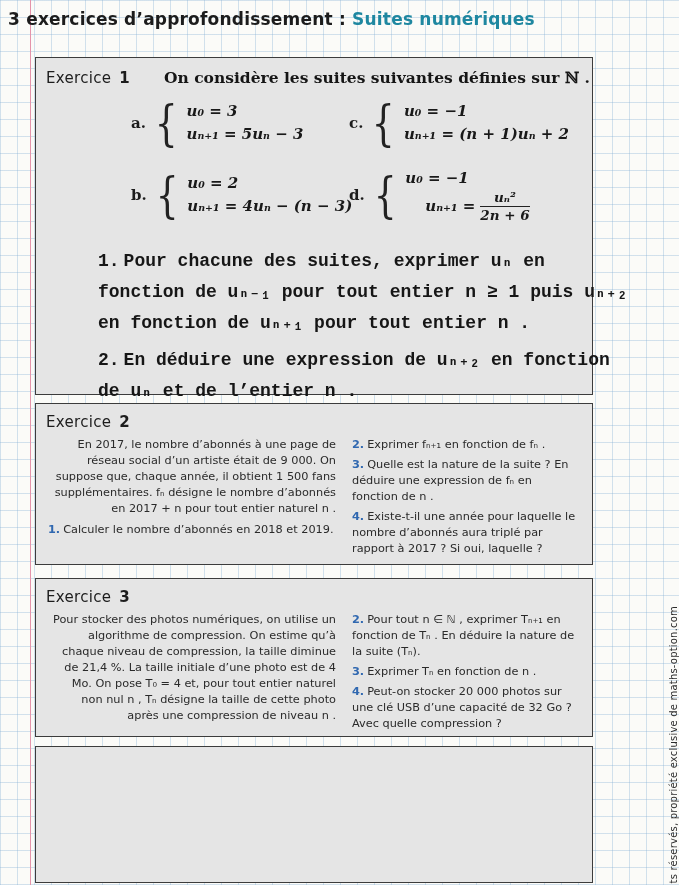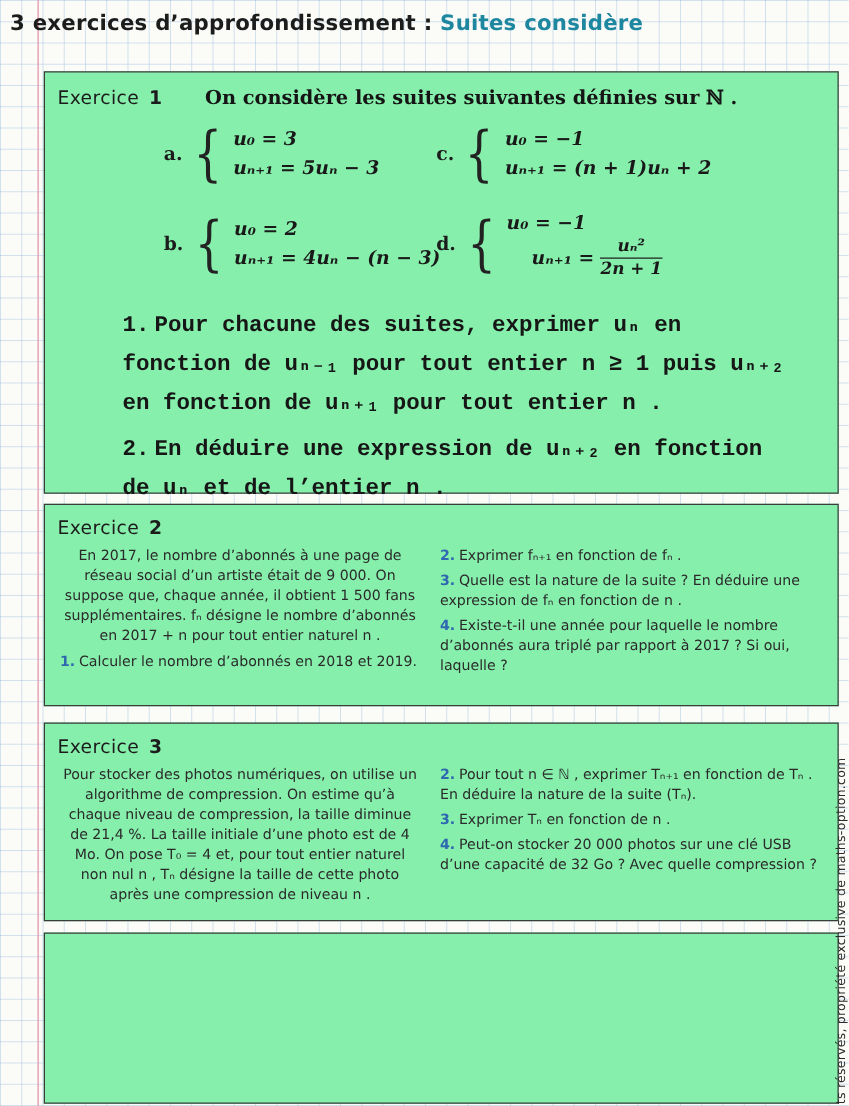--- a/index.html
+++ b/index.html
@@ -23,22 +23,22 @@
     background:#e493aa;
   }
   .page-title {
     position:absolute; left:8px; top:9px;
     font-size:17px; font-weight:bold; letter-spacing:0.2px;
     font-family:"DejaVu Sans", sans-serif;
     white-space:nowrap;
   }
   .page-title .accent { color:#1e87a0; }
   .box {
-    position:absolute; left:35px; width:636px;
-    background:#86efac; border:1px solid #3c3c3c;
+    position:absolute; left:35px; width:558px;
+    background:#e5e5e5; border:1px solid #3c3c3c;
   }
   #box-ex1 { top:57px;  height:338px; }
   #box-ex2 { top:403px; height:162px; }
   #box-ex3 { top:578px; height:159px; }
   #box-empty { top:746px; height:137px; }
 
   .ex-head {
     display:flex; align-items:baseline; gap:6px;
     padding:9px 10px 0 10px;
     font-size:15px;
@@ -89,42 +89,42 @@
 
   
   .cols {
     display:flex; gap:16px;
     padding:6px 12px 0 12px;
     font-size:11.3px; line-height:1.42; color:#2a2a2a;
     font-family:"DejaVu Sans", sans-serif;
   }
   .col-left  { width:288px; flex:none; }
   .col-right { flex:1; }
-  .intro-text { margin-bottom:5px; text-align:center; }
+  .intro-text { margin-bottom:5px; text-align:right; }
   .q-small { margin-bottom:4px; }
   .q-small .qn { color:#3068b0; font-weight:bold; margin-right:3px; }
 
   
   .watermark {
     position:absolute; right:0px; bottom:2px;
     writing-mode:vertical-rl; transform:rotate(180deg);
     font-size:10px; color:#2b2b2b; letter-spacing:0.2px;
     font-family:"DejaVu Sans", sans-serif;
     white-space:nowrap;
   }
 </style>
 </head>
 <body>
 
 <div class="grid-bg"></div>
 <div class="margin-line"></div>
 
 <h1 class="page-title">
   <span>3 exercices d’approfondissement :</span>
-  <span class="accent">Suites considère</span>
+  <span class="accent">Suites numériques</span>
 </h1>
 
 <section class="box" id="box-ex1">
   <div class="ex-head">
     <span class="ex-label">Exercice</span>
     <span class="ex-num">1</span>
   </div>
   <div class="ex1-intro">On considère les suites suivantes définies sur ℕ .</div>
 
   <div class="systems">
@@ -158,21 +158,21 @@
 
     <div class="system">
       <span class="sys-tag">d.</span>
       <span class="brace">{</span>
       <span class="sys-lines">
         <span class="sys-line">u₀ = −1</span>
         <span class="math-row">
           <span>uₙ₊₁ =</span>
           <span class="frac">
             <span class="num">uₙ²</span>
-            <span class="den">2n + 1</span>
+            <span class="den">2n + 6</span>
           </span>
         </span>
       </span>
     </div>
 
   </div>
 
   <div class="ex1-questions">
     <p class="q">
       <span class="qn">1.</span><span>Pour chacune des suites, exprimer uₙ en fonction de uₙ₋₁ pour tout entier n ≥ 1 puis uₙ₊₂ en fonction de uₙ₊₁ pour tout entier n .</span>

